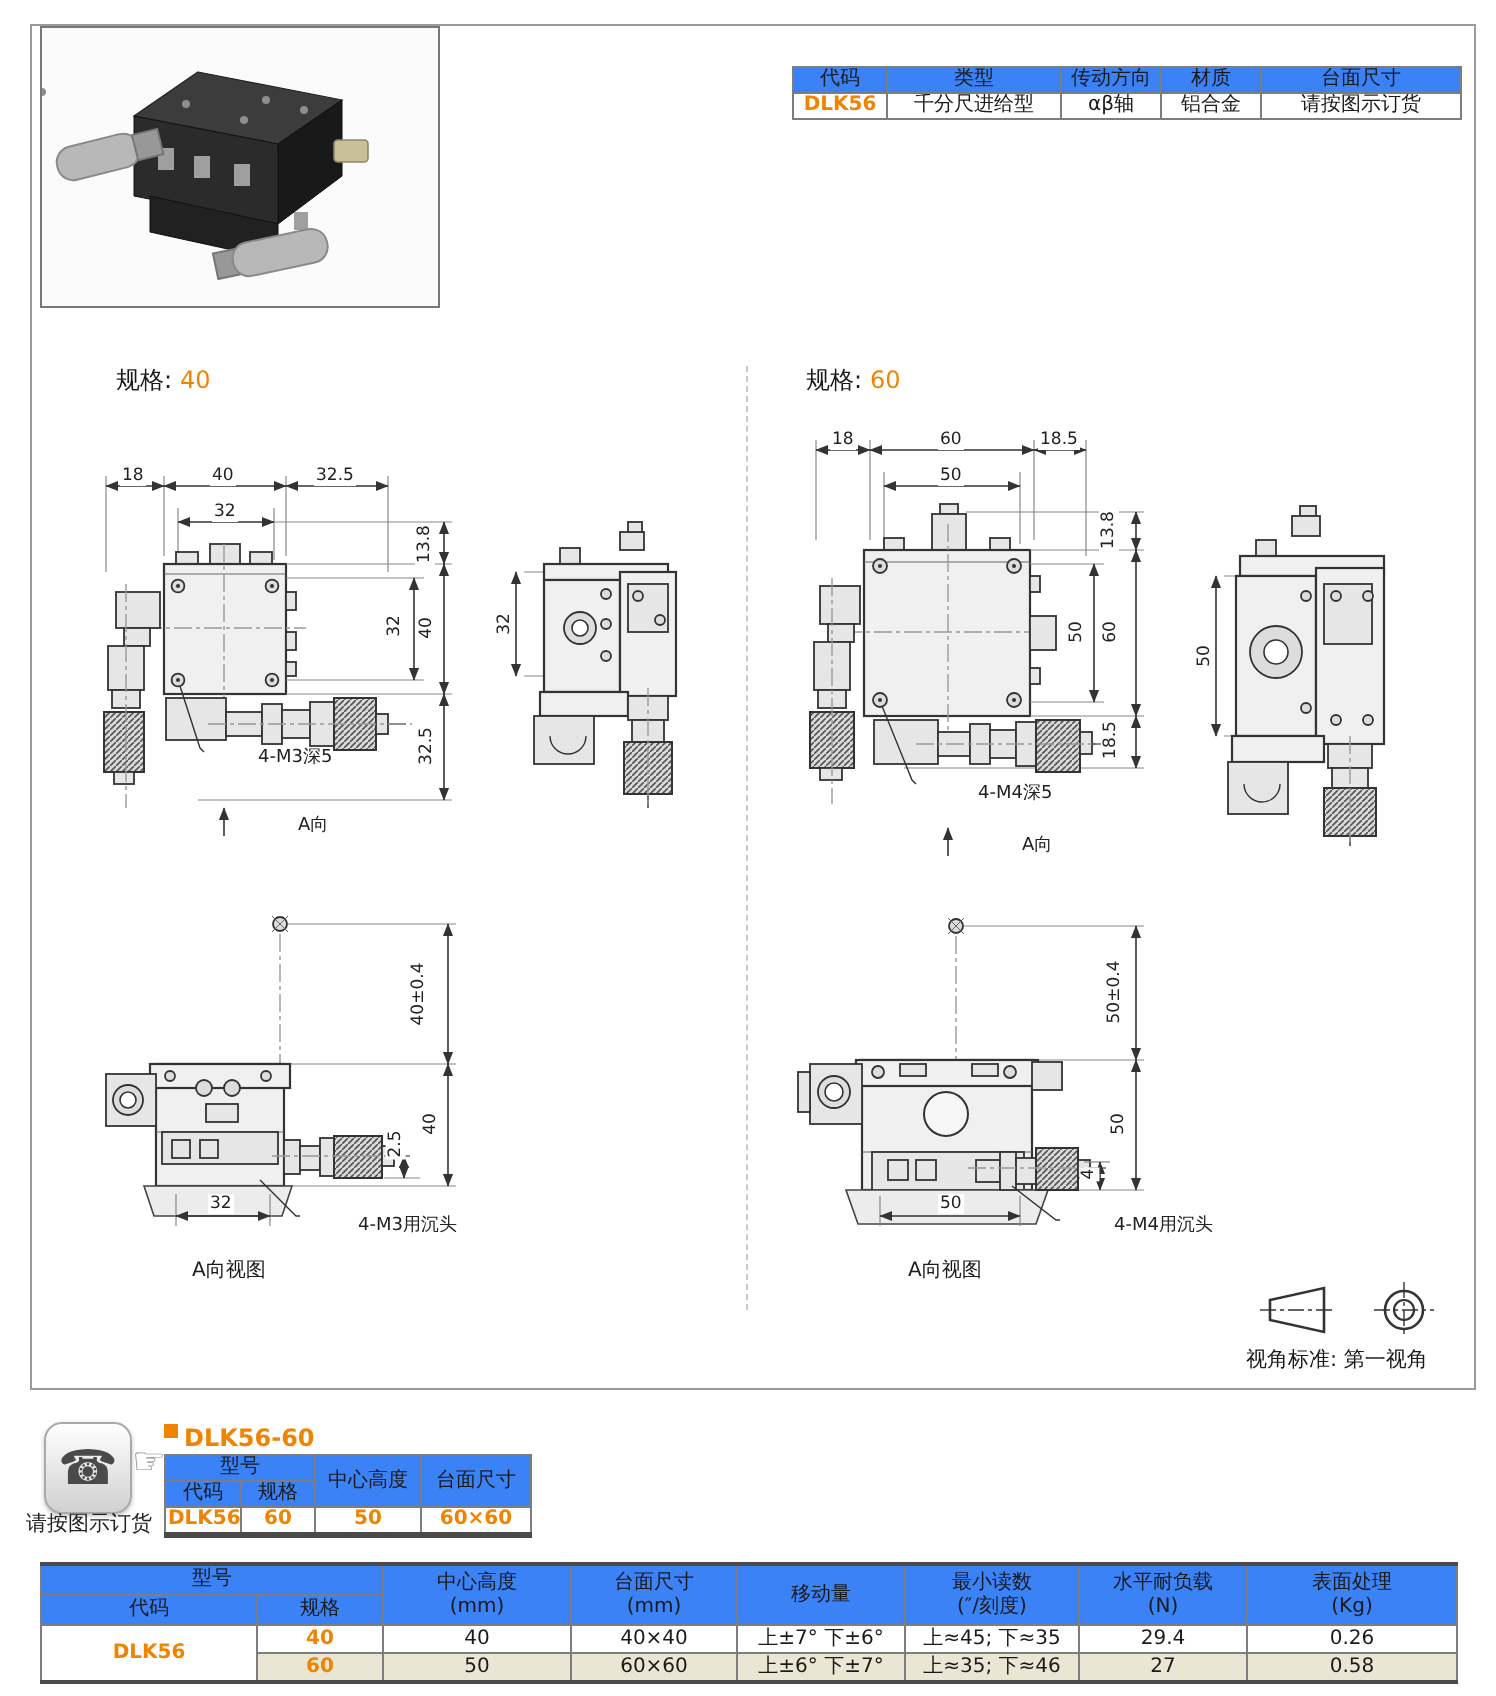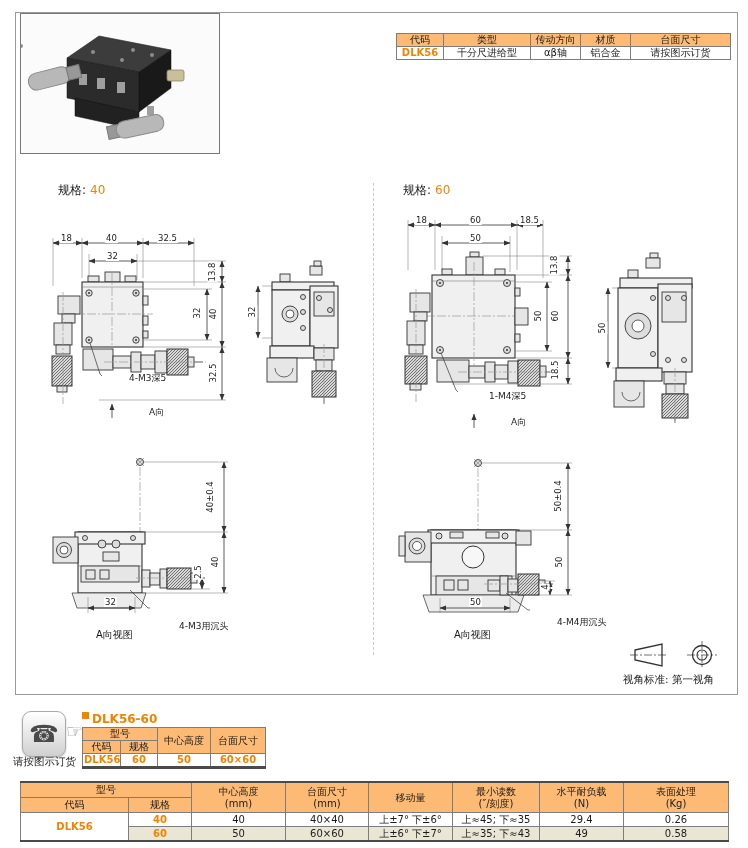--- a/index.html
+++ b/index.html
@@ -13,21 +13,21 @@
   .b{font-weight:bold;}
 
   
   .outer-box{left:15px;top:12px;width:721px;height:681px;border:1px solid #9a9a9a;}
   .photo-box{left:20px;top:13px;width:198px;height:139px;border:1px solid #777;background:#fbfbfb;}
   .dashed-divider{left:373px;top:183px;height:472px;width:0;border-left:1px dashed #c9c9c9;}
 
   
   table{border-collapse:collapse;table-layout:fixed;font-size:10px;color:#1a1a1a;}
   th,td{border:1px solid #7d7d7d;text-align:center;vertical-align:middle;padding:0 1px;line-height:1.15;font-weight:normal;overflow:hidden;white-space:nowrap;}
-  .hd th{background:#fdba74;}
+  .hd th{background:#3b82f6;}
   .spec-table{left:396px;top:33px;width:334px;}
   .spec-table td,.spec-table th{height:12px;}
   .order-table{left:82px;top:727px;width:183px;}
   .order-table td,.order-table th{height:12px;}
   .order-table{border-bottom:3px solid #4a4a4a;}
   .big-table{left:20px;top:781px;width:708px;border-top:2px solid #4a4a4a;border-bottom:2px solid #4a4a4a;}
   .big-table th{height:14px;}
   .big-table td{height:13px;}
   .row-alt td{background:#eae6d4;}
 
@@ -283,21 +283,21 @@
     <line class="dl" x1="154" y1="138" x2="154" y2="149" marker-start="url(#ar)" marker-end="url(#ar)"></line>
     <line class="ext" x1="40" y1="157" x2="40" y2="173"></line>
     <line class="ext" x1="87" y1="157" x2="87" y2="173"></line>
     <line class="dl" x1="40" y1="168" x2="87" y2="168" marker-start="url(#ar)" marker-end="url(#ar)"></line>
     <polyline class="ld" points="82,150 100,168 102,168"></polyline>
   </svg>
   <span class="dim v" style="left:145px;top:52px">40±0.4</span>
   <span class="dim v" style="left:161px;top:117px">40</span>
   <span class="dim v" style="left:142px;top:127px">2.5</span>
   <span class="dim" style="left:56px;top:157px">32</span>
-  <span class="note" style="left:100px;top:180px">4-M3用沉头</span>
+  <span class="note" style="left:100px;top:166px">4-M3用沉头</span>
   <span class="caption" style="left:48px;top:188px">A向视图</span>
 </div>
 
 <div class="drawing" style="left:392px;top:212px;width:225px;height:225px">
   <svg width="225" height="225" viewBox="0 0 225 225">
     <line class="ext" x1="16" y1="8" x2="16" y2="58"></line>
     <line class="ext" x1="43" y1="8" x2="43" y2="58"></line>
     <line class="ext" x1="125" y1="8" x2="125" y2="58"></line>
     <line class="ext" x1="151" y1="8" x2="151" y2="66"></line>
     <line class="dl" x1="16" y1="13" x2="43" y2="13" marker-start="url(#ar)" marker-end="url(#ar)"></line>
@@ -355,21 +355,21 @@
     <line class="dl" x1="82" y1="216" x2="82" y2="202" marker-end="url(#ar)"></line>
   </svg>
   <span class="dim" style="left:23px;top:3px">18</span>
   <span class="dim" style="left:77px;top:3px">60</span>
   <span class="dim" style="left:127px;top:3px">18.5</span>
   <span class="dim" style="left:77px;top:21px">50</span>
   <span class="dim v" style="left:140px;top:99px">50</span>
   <span class="dim v" style="left:152px;top:48px">13.8</span>
   <span class="dim v" style="left:157px;top:99px">60</span>
   <span class="dim v" style="left:153px;top:153px">18.5</span>
-  <span class="note" style="left:66px;top:178px">1-M4深5</span>
+  <span class="note" style="left:66px;top:178px">4-M4深5</span>
   <span class="note" style="left:88px;top:204px">A向</span>
 </div>
 
 <div class="drawing" style="left:600px;top:248px;width:120px;height:175px">
   <svg width="120" height="175" viewBox="0 0 120 175">
     <line class="ext" x1="12" y1="40" x2="32" y2="40"></line>
     <line class="ext" x1="12" y1="120" x2="32" y2="120"></line>
     <line class="dl" x1="8" y1="40" x2="8" y2="120" marker-start="url(#ar)" marker-end="url(#ar)"></line>
     <rect class="bd2" x="50" y="5" width="8" height="5"></rect>
     <rect class="bd2" x="46" y="10" width="14" height="10"></rect>
@@ -437,21 +437,21 @@
     <line class="dl" x1="158" y1="141" x2="158" y2="155" marker-start="url(#ar)" marker-end="url(#ar)"></line>
     <line class="ext" x1="48" y1="158" x2="48" y2="173"></line>
     <line class="ext" x1="118" y1="158" x2="118" y2="173"></line>
     <line class="dl" x1="48" y1="168" x2="118" y2="168" marker-start="url(#ar)" marker-end="url(#ar)"></line>
     <polyline class="ld" points="114,153 136,170 138,170"></polyline>
   </svg>
   <span class="dim v" style="left:149px;top:51px">50±0.4</span>
   <span class="dim v" style="left:161px;top:117px">50</span>
   <span class="dim v" style="left:149px;top:142px">4</span>
   <span class="dim" style="left:77px;top:157px">50</span>
-  <span class="note" style="left:134px;top:176px">4-M4用沉头</span>
+  <span class="note" style="left:134px;top:166px">4-M4用沉头</span>
   <span class="caption" style="left:62px;top:188px">A向视图</span>
 </div>
 
 <div class="abs" style="left:623px;top:640px;width:112px;height:40px">
   <svg class="abs" style="left:7px;top:2px" width="40" height="28" viewBox="0 0 40 28">
     <polygon points="5,8 32,2 32,24 5,18" fill="none" stroke="#333" stroke-width="1.3"></polygon>
     <line x1="0" y1="13" x2="38" y2="13" stroke="#333" stroke-width="0.7" stroke-dasharray="8 2 2 2"></line>
   </svg>
   <svg class="abs" style="left:62px;top:0px" width="34" height="32" viewBox="0 0 34 32">
     <circle cx="17" cy="15" r="9.5" fill="none" stroke="#333" stroke-width="1.3"></circle>
@@ -547,18 +547,18 @@
     <td>上±7° 下±6°</td>
     <td>上≈45; 下≈35</td>
     <td>29.4</td>
     <td>0.26</td>
   </tr>
   <tr class="row-alt">
     <td class="orange b">60</td>
     <td>50</td>
     <td>60×60</td>
     <td>上±6° 下±7°</td>
-    <td>上≈35; 下≈43</td>
-    <td>49</td>
+    <td>上≈35; 下≈46</td>
+    <td>27</td>
     <td>0.58</td>
   </tr>
 </tbody>
   </table>
 
 </body></html>

